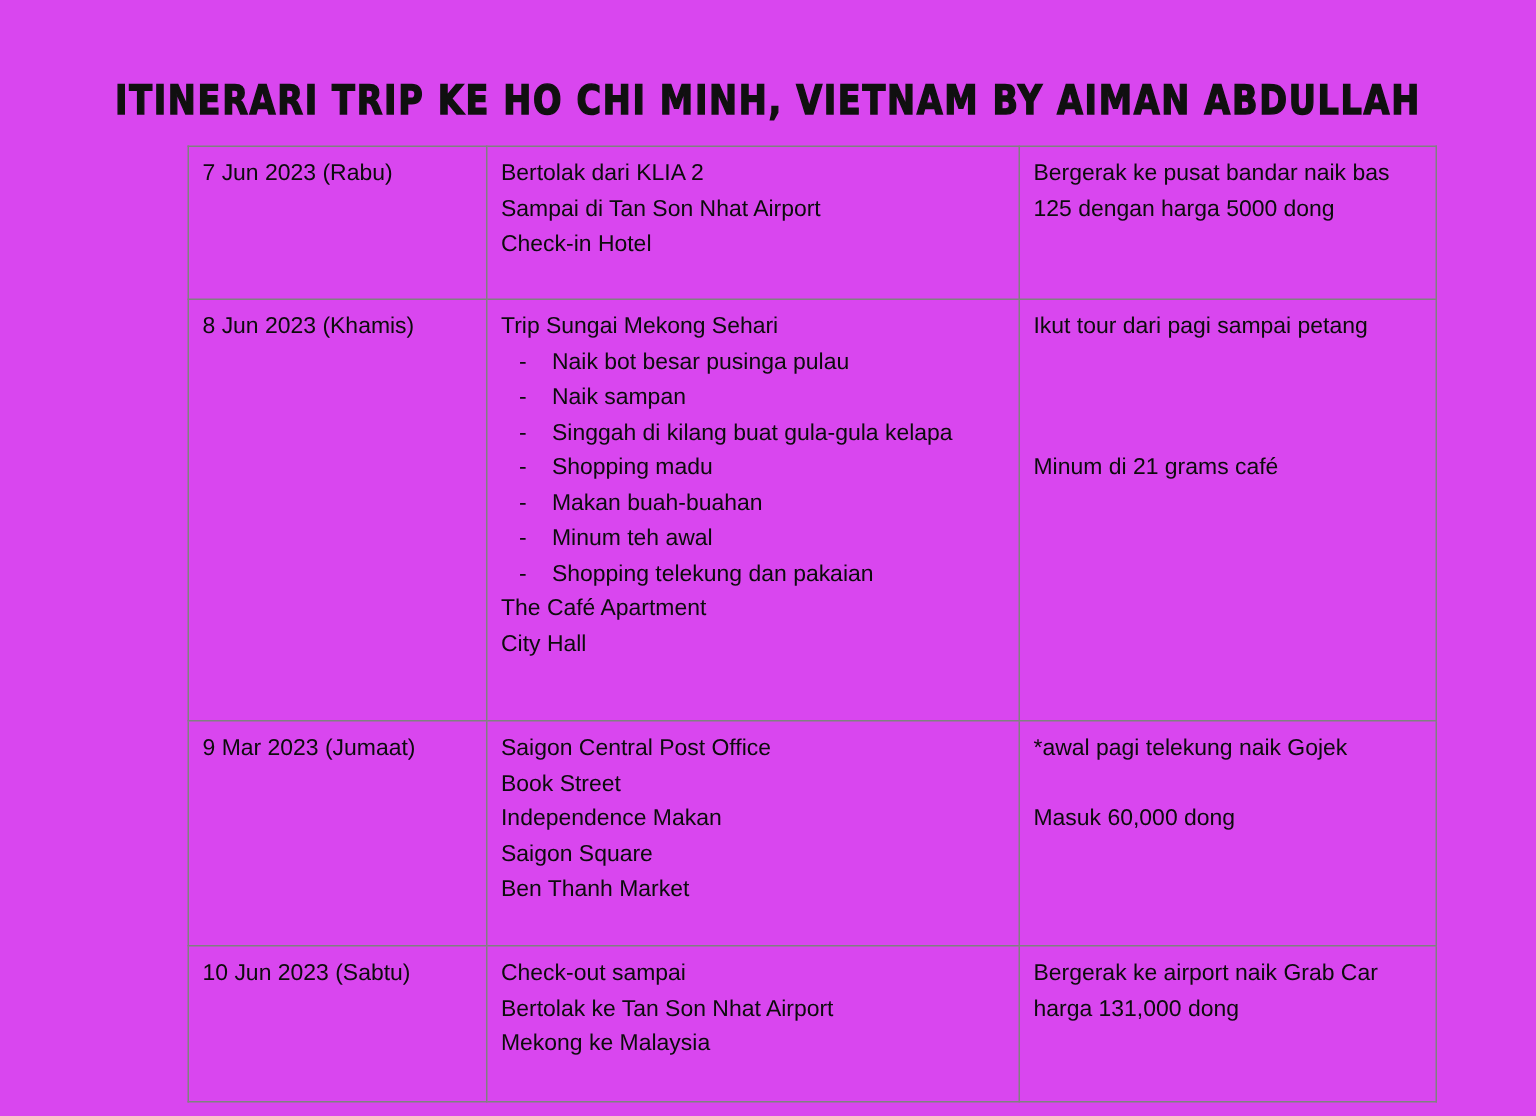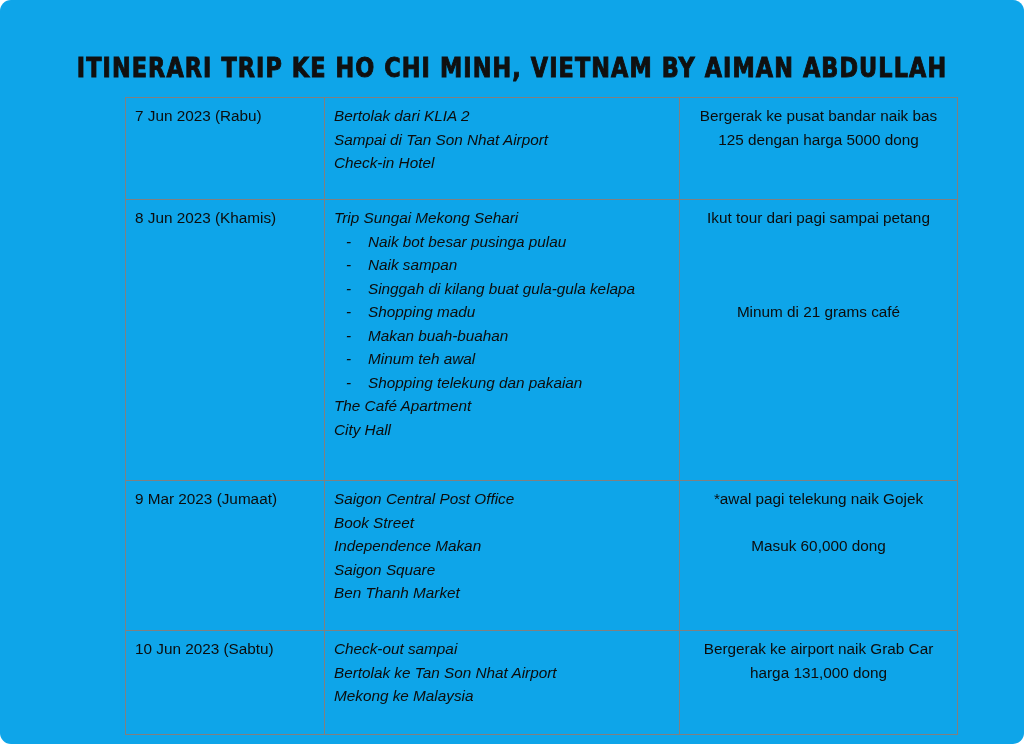--- a/index.html
+++ b/index.html
@@ -12,22 +12,21 @@
     height: 744px;
     font-family: "Liberation Sans", sans-serif;
     color: #000000;
     overflow: hidden;
     position: relative;
   }
 
   #page {
     position: absolute;
     inset: 0;
-    background: #0ea5e9;
-    border-radius: 11px;
+    background: #d946ef;
   }
 
   
   .doc-title {
     position: absolute;
     left: 0;
     top: 52px;
     width: 1024px;
     text-align: center;
     font-family: "DejaVu Sans", sans-serif;
@@ -54,22 +53,22 @@
     font-size: 15.3px;
     line-height: 23.5px;
     color: #0c0c0c;
   }
   .itinerary-table td {
     border: 1px solid #808080;
     vertical-align: top;
     padding: 6px 9px 21px 9px;
   }
   .col-date   { width: 180px; }
-  .col-detail { width: 336px; font-style: italic; }
-  .col-note   { width: 259px; text-align: center; }
+  .col-detail { width: 336px; }
+  .col-note   { width: 259px; }
 
   .cell-line {
     display: block;
     white-space: pre-wrap;
   }
 
   
   .sub-list {
     list-style: none;
     margin: 0;

